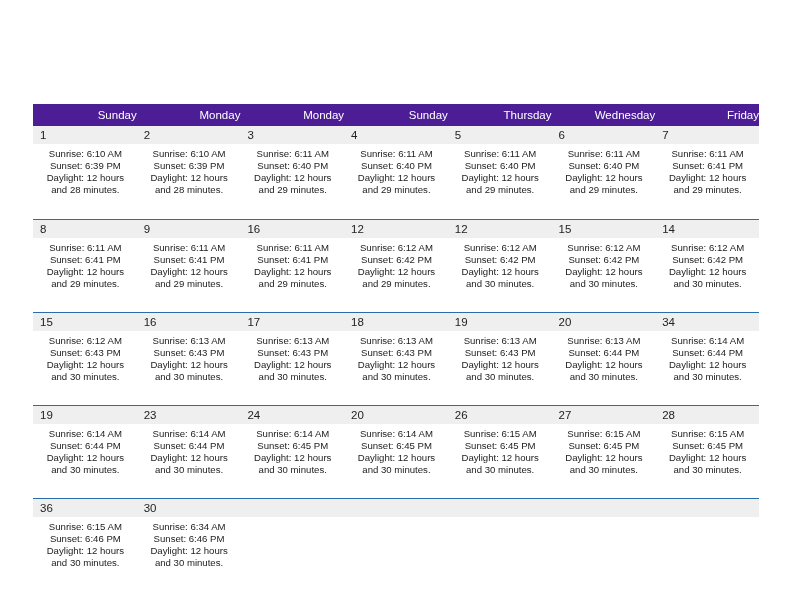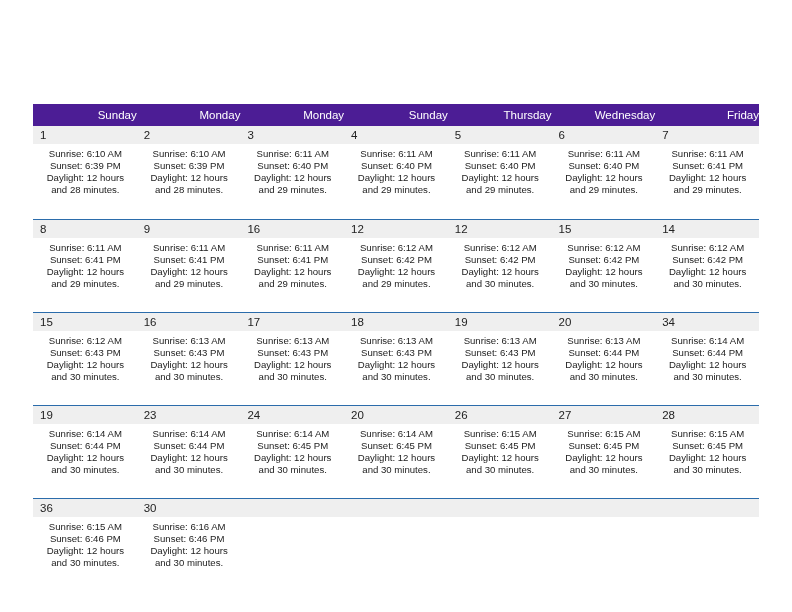--- a/index.html
+++ b/index.html
@@ -409,21 +409,21 @@
           <div class="daybody">
             <div>Sunrise: 6:15 AM</div>
             <div>Sunset: 6:46 PM</div>
             <div>Daylight: 12 hours</div>
             <div>and 30 minutes.</div>
           </div>
         </td>
         <td>
           <div class="daynum">30</div>
           <div class="daybody">
-            <div>Sunrise: 6:16 AM</div>
+            <div>Sunrise: 6:34 AM</div>
             <div>Sunset: 6:46 PM</div>
             <div>Daylight: 12 hours</div>
             <div>and 30 minutes.</div>
           </div>
         </td>
         <td class="cell-empty">
           <div class="daynum"></div>
           <div class="daybody"></div>
         </td>
         <td class="cell-empty">

